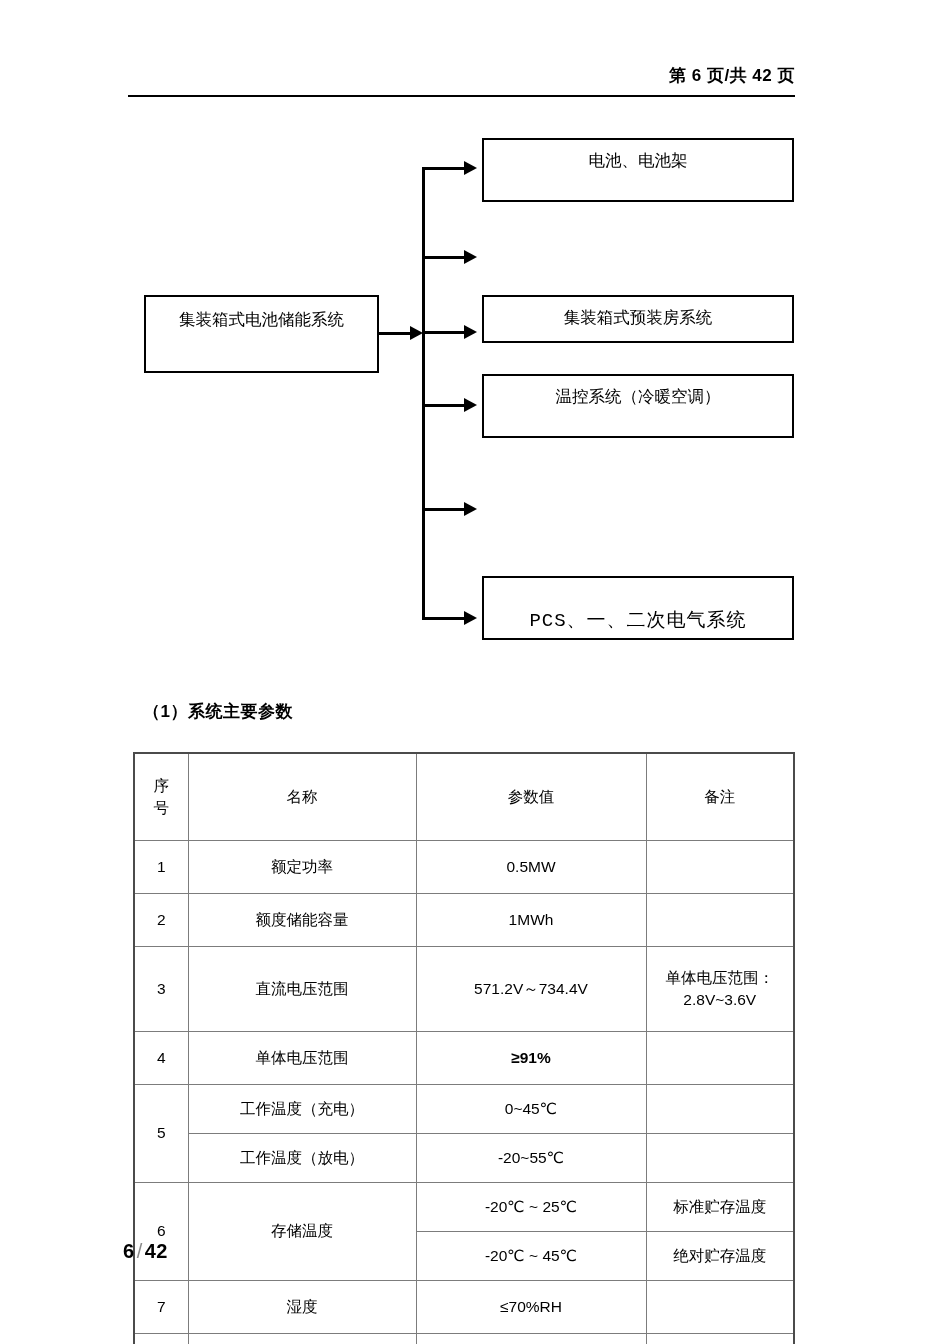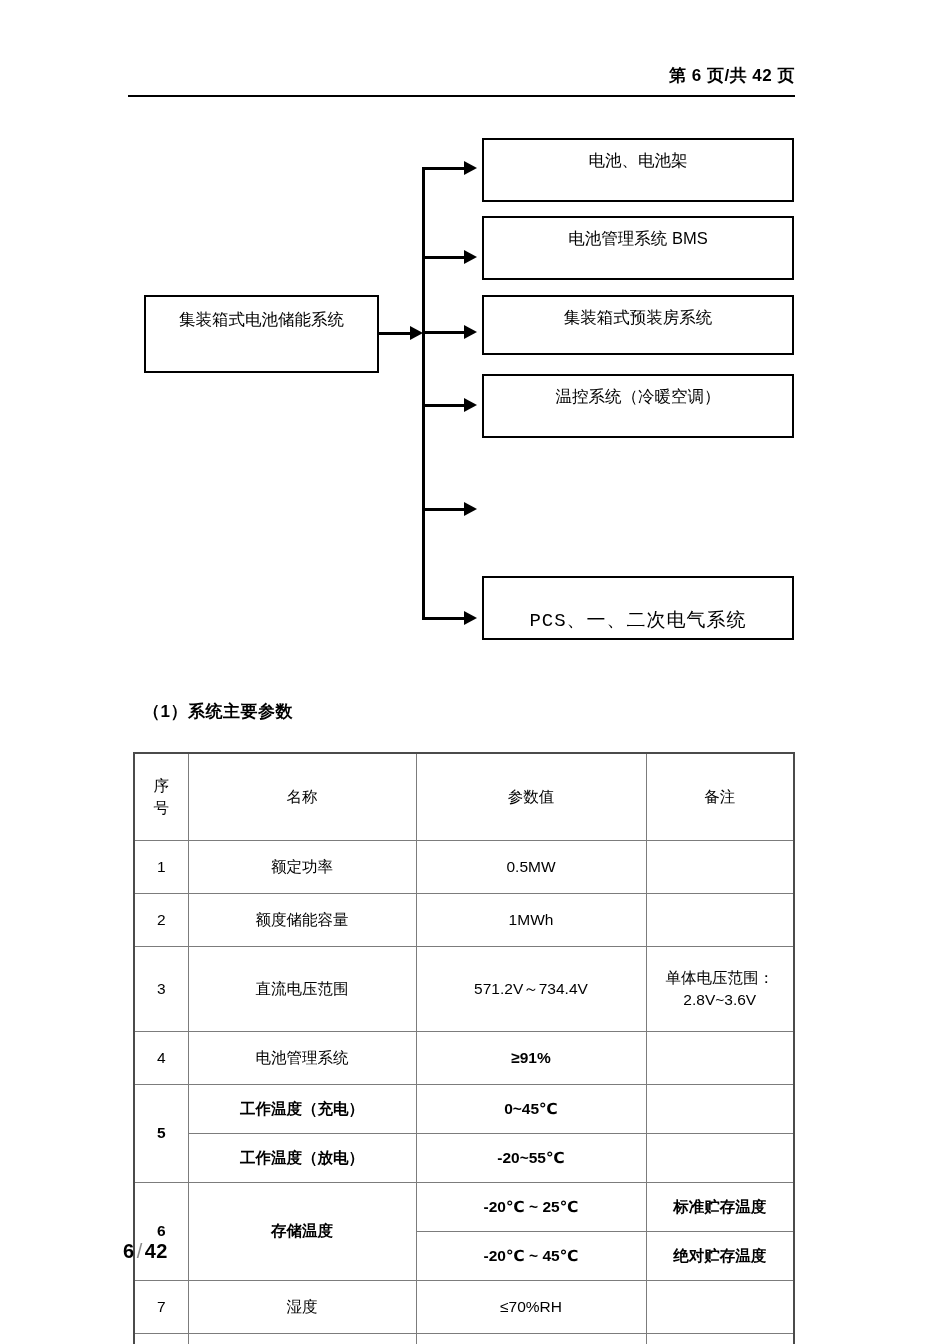--- a/index.html
+++ b/index.html
@@ -74,21 +74,21 @@
   }
   #node-source {
     left: 144px;
     top: 295px;
     width: 235px;
     height: 78px;
     padding-top: 11px;
   }
   #node-b0 { left: 482px; top: 138px;  width: 312px; height: 64px; padding-top: 9px; }
   #node-b1 { left: 482px; top: 216px;  width: 312px; height: 64px; padding-top: 9px; }
-  #node-b2 { left: 482px; top: 295px;  width: 312px; height: 60px; padding-top: 9px; }
+  #node-b2 { left: 482px; top: 295px;  width: 312px; height: 48px; padding-top: 9px; }
   #node-b3 { left: 482px; top: 374px;  width: 312px; height: 64px; padding-top: 9px; }
   #node-b4 { left: 482px; top: 450px;  width: 312px; height: 110px; padding-top: 9px; }
   #node-b5 { left: 482px; top: 576px;  width: 312px; height: 64px; padding-top: 30px; }
 
   .trunk {
     position: absolute;
     background: #000000;
   }
   .arrow-line {
     position: absolute;
@@ -140,21 +140,21 @@
   #params-table .outer-b { border-bottom: 2px solid #4b4b4b; }
   .col-no   { width: 54px; }
   .col-name { width: 228px; }
   .col-val  { width: 230px; }
   .col-rem  { width: 148px; }
   .r-head td { height: 78px; }
   .cell-stack { line-height: 1.85; }
   .accent { color: #b35120; font-weight: bold; }
   .row-tall td { height: 76px; }
   .row-norm td { height: 44px; }
-  .row-sub td  { height: 40px; font-weight: bold; }
+  .row-sub td  { height: 40px; }
   .two-line { line-height: 2.0; }
 
   
   #footer {
     position: absolute;
     left: 123px;
     top: 1240px;
     font-size: 20px;
     font-weight: bold;
     letter-spacing: 0.5px;
@@ -183,23 +183,20 @@
     <div class="trunk" style="left:422px; top:168px; width:3px; height:452px;"></div>
 
     <div class="arrow-line" style="left:422px; top:167px; width:44px;"></div>
     <div class="arrow-head" style="left:464px; top:161px;"></div>
     <div class="node" id="node-b0">
       <span class="node-text">电池、电池架</span>
     </div>
 
     <div class="arrow-line" style="left:422px; top:256px; width:44px;"></div>
     <div class="arrow-head" style="left:464px; top:250px;"></div>
-    <div class="node" id="node-b1">
-      <span class="node-text">电池管理系统 BMS</span>
-    </div>
 
     <div class="arrow-line" style="left:422px; top:331px; width:44px;"></div>
     <div class="arrow-head" style="left:464px; top:325px;"></div>
     <div class="node" id="node-b2">
       <span class="node-text">集装箱式预装房系统</span>
     </div>
 
     <div class="arrow-line" style="left:422px; top:404px; width:44px;"></div>
     <div class="arrow-head" style="left:464px; top:398px;"></div>
     <div class="node" id="node-b3">
@@ -250,21 +247,21 @@
 
       <tr class="row-tall">
         <td class="outer-l">3</td>
         <td>直流电压范围</td>
         <td>571.2V～734.4V</td>
         <td class="outer-r two-line"><span>单体电压范围：</span><br><span>2.8V~3.6V</span></td>
       </tr>
 
       <tr class="row-norm">
         <td class="outer-l">4</td>
-        <td>电池管理系统</td>
+        <td>单体电压范围</td>
         <td class="accent">≥91%</td>
         <td class="outer-r"></td>
       </tr>
 
       <tr class="row-sub">
         <td class="outer-l" rowspan="2">5</td>
         <td>工作温度（充电）</td>
         <td>0~45℃</td>
         <td class="outer-r"></td>
       </tr>

